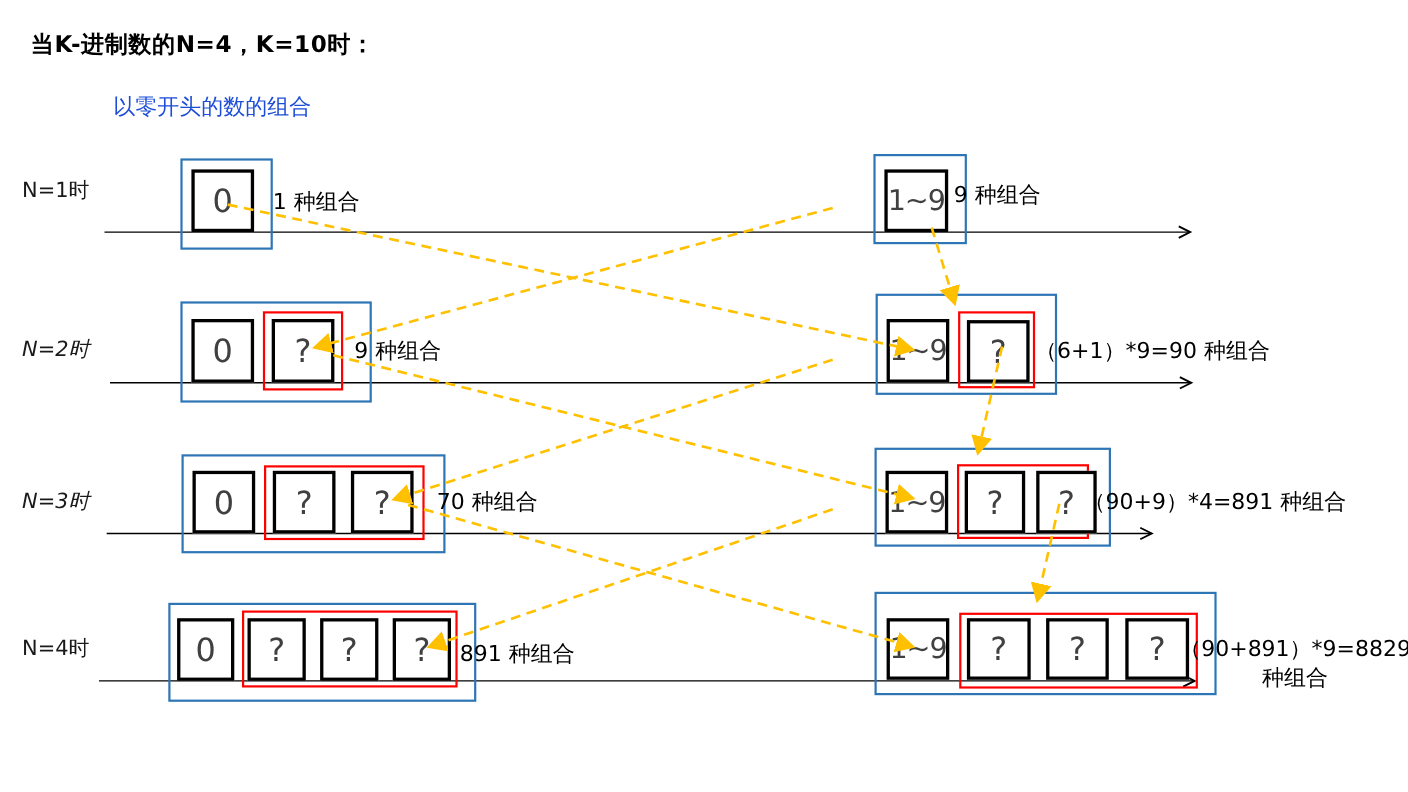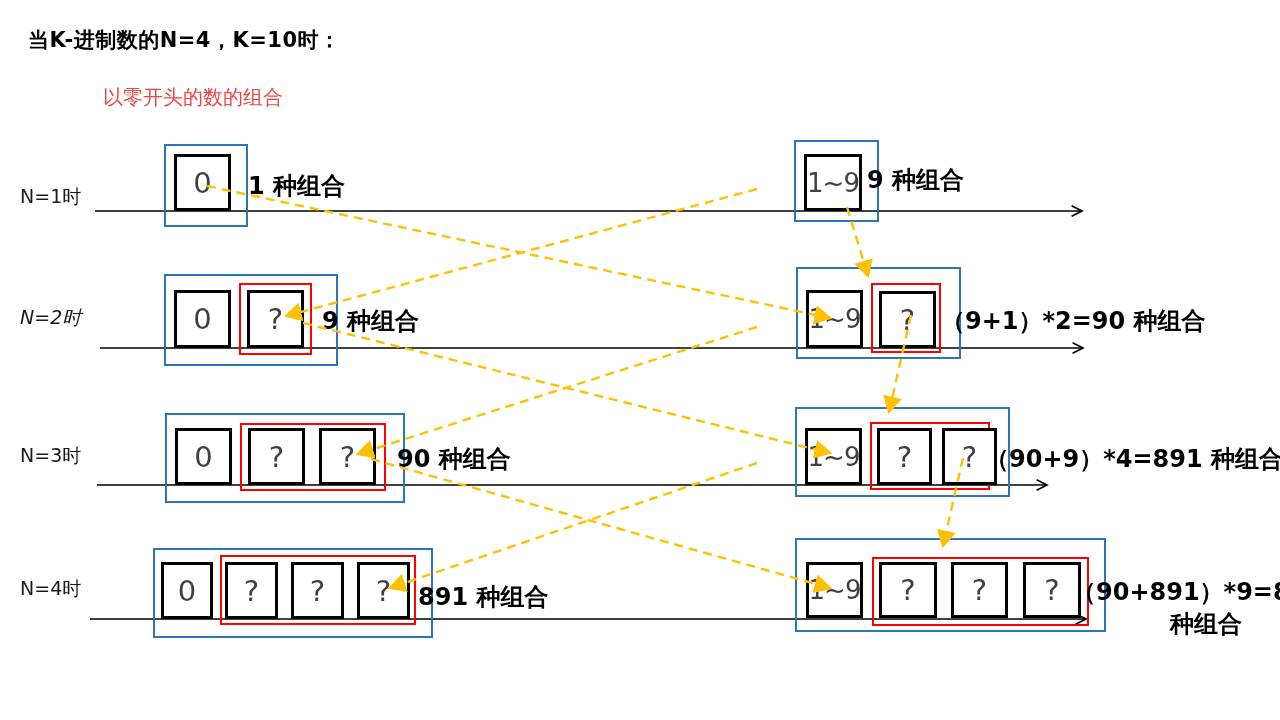--- a/index.html
+++ b/index.html
@@ -1,22 +1,22 @@
 <!DOCTYPE html>
 <html><head>
 <meta charset="utf-8">
 <style>
   html,body{margin:0;padding:0;background:#ffffff;}
   .stage{position:relative;width:1280px;height:720px;background:#ffffff;overflow:hidden;
          font-family:"DejaVu Sans","Liberation Sans",sans-serif;color:#000;padding-left:36px;}
   .abs{position:absolute;box-sizing:border-box;}
   .title{position:absolute;left:28px;top:26px;font-size:21px;font-weight:bold;letter-spacing:.5px;}
-  .colhead{position:absolute;font-size:20px;color:#ef4444;}
+  .colhead{position:absolute;font-size:20px;color:#1d4ed8;}
   .rowlabel{position:absolute;font-size:19px;color:#1a1a1a;}
-  .countlabel{position:absolute;font-size:24px;font-weight:bold;white-space:nowrap;}
+  .countlabel{position:absolute;font-size:20px;font-weight:normal;white-space:nowrap;}
   .countlabel .line2{display:block;text-align:center;}
   .bluerect{position:absolute;border:2px solid #2E75B6;box-sizing:border-box;background:transparent;}
   .redrect{position:absolute;border:2px solid #FF0000;box-sizing:border-box;background:transparent;}
   .cell{position:absolute;border:3px solid #000;background:#fff;box-sizing:border-box;
         display:flex;align-items:center;justify-content:center;color:#404040;}
   .cell.big{font-size:29px;}
   .cell.small{font-size:26px;letter-spacing:-1px;}
   .answer{position:absolute;left:20px;top:677px;font-size:21px;white-space:nowrap;}
   .answer .answer-bold{font-weight:bold;margin-left:32px;}
   svg.layer{position:absolute;left:0;top:0;pointer-events:none;}
@@ -34,21 +34,21 @@
         <path d="M1,1 L9,5 L1,9" fill="none" stroke="#000" stroke-width="1.3"></path>
       </marker>
     </defs>
   <line x1="95" y1="211" x2="1082" y2="211" stroke="#000" stroke-width="1.3" marker-end="url(#barrow)"></line>
       <line x1="100" y1="348" x2="1083" y2="348" stroke="#000" stroke-width="1.3" marker-end="url(#barrow)"></line>
       <line x1="97" y1="485" x2="1047" y2="485" stroke="#000" stroke-width="1.3" marker-end="url(#barrow)"></line>
       <line x1="90" y1="619" x2="1086" y2="619" stroke="#000" stroke-width="1.3" marker-end="url(#barrow)"></line>
     </svg>
 
   <div id="rows">
-      <div class="rowlabel" style="left: 20px; top: 184px;">N=1时</div>
+      <div class="rowlabel" style="left: 20px; top: 160px;">N=1时</div>
       <div class="abs">
         <div class="bluerect" style="left: 128px; top: 144px; width: 84px; height: 83px;"></div>
         <div class="cell big" style="left: 138px; top: 154px; width: 57px; height: 57px;">0</div>
       </div>
       <div class="countlabel" style="left: 248px; top: 170px;"><span>1 种组合</span></div>
       <div class="abs">
         <div class="bluerect" style="left: 758px; top: 140px; width: 85px; height: 82px;"></div>
         <div class="cell small" style="left: 768px; top: 154px; width: 58px; height: 57px;">1~9</div>
       </div>
       <div class="countlabel" style="left: 867px; top: 164px;"><span>9 种组合</span></div>
@@ -59,30 +59,30 @@
         <div class="cell big" style="left: 138px; top: 290px; width: 57px; height: 58px;">0</div>
         <div class="cell big" style="left: 211px; top: 290px; width: 57px; height: 58px;">?</div>
       </div>
       <div class="countlabel" style="left: 322px; top: 305px;"><span>9 种组合</span></div>
       <div class="abs">
         <div class="bluerect" style="left: 760px; top: 267px; width: 165px; height: 92px;"></div>
         <div class="redrect" style="left: 835px; top: 283px; width: 70px; height: 70px;"></div>
         <div class="cell small" style="left: 770px; top: 290px; width: 57px; height: 58px;">1~9</div>
         <div class="cell big" style="left: 843px; top: 291px; width: 57px; height: 57px;">?</div>
       </div>
-      <div class="countlabel" style="left: 941px; top: 305px;"><span>（9+1）*2=90 种组合</span></div>
-      <div class="rowlabel" style="left: 20px; top: 443px;">N=3时</div>
+      <div class="countlabel" style="left: 941px; top: 305px;"><span>（6+1）*9=90 种组合</span></div>
+      <div class="rowlabel" style="left: 20px; top: 443px; font-style: italic;">N=3时</div>
       <div class="abs">
         <div class="bluerect" style="left: 129px; top: 413px; width: 240px; height: 90px;"></div>
         <div class="redrect" style="left: 204px; top: 423px; width: 146px; height: 68px;"></div>
         <div class="cell big" style="left: 139px; top: 428px; width: 57px; height: 57px;">0</div>
         <div class="cell big" style="left: 212px; top: 428px; width: 57px; height: 57px;">?</div>
         <div class="cell big" style="left: 283px; top: 428px; width: 57px; height: 57px;">?</div>
       </div>
-      <div class="countlabel" style="left: 397px; top: 443px;"><span>90 种组合</span></div>
+      <div class="countlabel" style="left: 397px; top: 443px;"><span>70 种组合</span></div>
       <div class="abs">
         <div class="bluerect" style="left: 759px; top: 407px; width: 215px; height: 90px;"></div>
         <div class="redrect" style="left: 834px; top: 422px; width: 120px; height: 68px;"></div>
         <div class="cell small" style="left: 769px; top: 428px; width: 57px; height: 57px;">1~9</div>
         <div class="cell big" style="left: 841px; top: 428px; width: 55px; height: 57px;">?</div>
         <div class="cell big" style="left: 906px; top: 428px; width: 55px; height: 57px;">?</div>
       </div>
       <div class="countlabel" style="left: 985px; top: 443px;"><span>（90+9）*4=891 种组合</span></div>
       <div class="rowlabel" style="left: 20px; top: 576px;">N=4时</div>
       <div class="abs">

